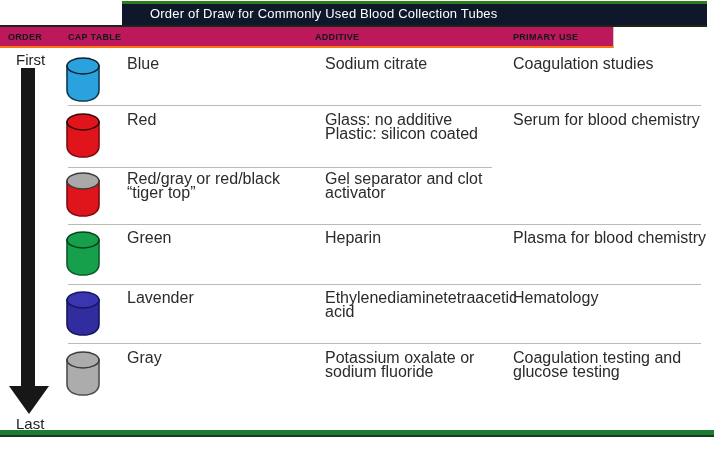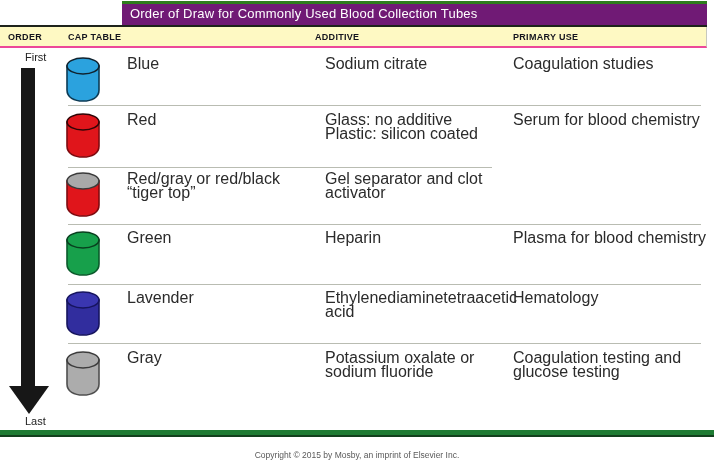--- a/index.html
+++ b/index.html
@@ -23,38 +23,38 @@
     background: #2C3B7C;
     border: 2px solid #1A2552;
     color: #ffffff;
     font-size: 13.5px; font-weight: bold;
     text-align: center; line-height: 20px;
     letter-spacing: 0.3px;
   }
   .title-bar {
     position: absolute; left: 122px; top: 1px;
     width: 585px; height: 24px;
-    background: #701a75;
+    background: #0f172a;
     border-top: 3px solid #2E7D1D;
     color: #ffffff;
     font-size: 13px;
     line-height: 20px;
-    padding-left: 8px;
+    padding-left: 28px;
     letter-spacing: 0.2px;
   }
   .header-underline {
     position: absolute; left: 0; top: 25px;
     width: 707px; height: 2px; background: #1e231b;
   }
   
   .colhead {
     position: absolute; top: 27px; left: 0;
-    width: 707px; height: 21px;
-    background: #fef9c3;
-    border-bottom: 2px solid #ec4899;
+    width: 614px; height: 21px;
+    background: #be185d;
+    border-bottom: 2px solid #f97316;
     border-right: 1px solid #c7c9bd;
   }
   .colhead span {
     position: absolute; top: 5px;
     font-size: 9px; font-weight: bold;
     color: #14141e; letter-spacing: 0.3px;
   }
   .ch-order { left: 8px; }
   .ch-cap { left: 68px; }
   .ch-add { left: 315px; }
@@ -70,22 +70,22 @@
   .add-cell { left: 325px; width: 192px; }
   .use-cell { left: 513px; width: 198px; }
   .sep {
     position: absolute; left: 68px;
     height: 1px; background: #b9bcb2;
   }
   .sep-full { width: 633px; }
   .sep-part { width: 424px; }
   
   .first-label, .last-label {
-    position: absolute; left: 25px;
-    font-size: 11px; color: #222222;
+    position: absolute; left: 16px;
+    font-size: 15px; color: #222222;
   }
   .first-label { top: 51px; }
   .last-label { top: 415px; }
   .arrow-svg { position: absolute; left: 8px; top: 68px; }
   
   .footer-bar {
     position: absolute; left: 0; top: 430px;
     width: 714px; height: 7px;
     background: #1E7B33;
     border-bottom: 2px solid #12401d;
@@ -199,15 +199,14 @@
     </svg>
     <span class="cell cap-cell">Gray</span>
     <span class="cell add-cell">
       <div>Potassium oxalate or sodium fluoride</div>
       <div></div>
     </span>
     <span class="cell use-cell">Coagulation testing and glucose testing</span>
   </div>
 
   <div class="footer-bar"></div>
-  <div class="footer-line footer-line2">Copyright © 2015 by Mosby, an imprint of Elsevier Inc.</div>
 
 </div>
 
 </body></html>

